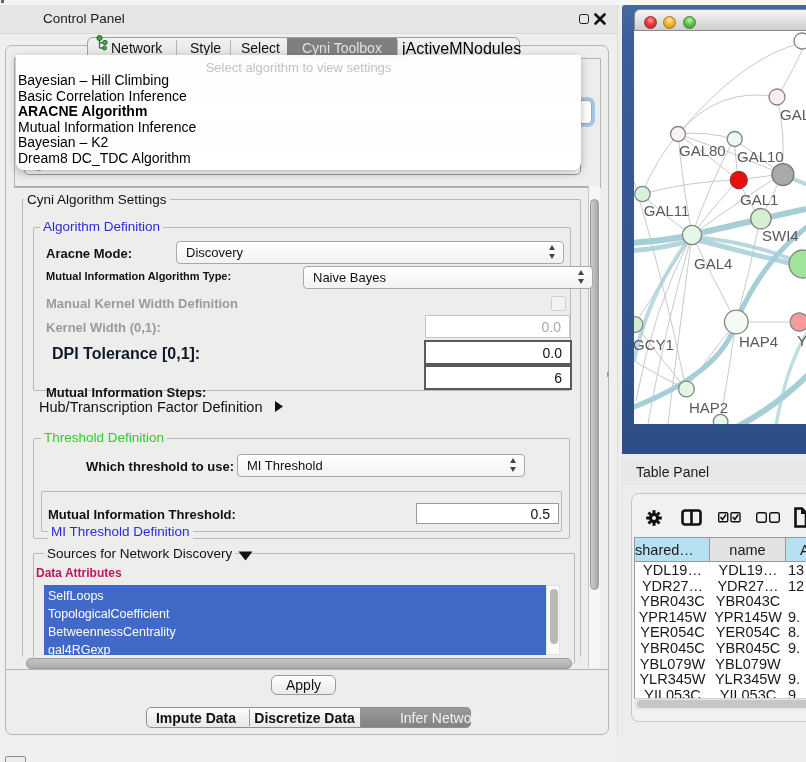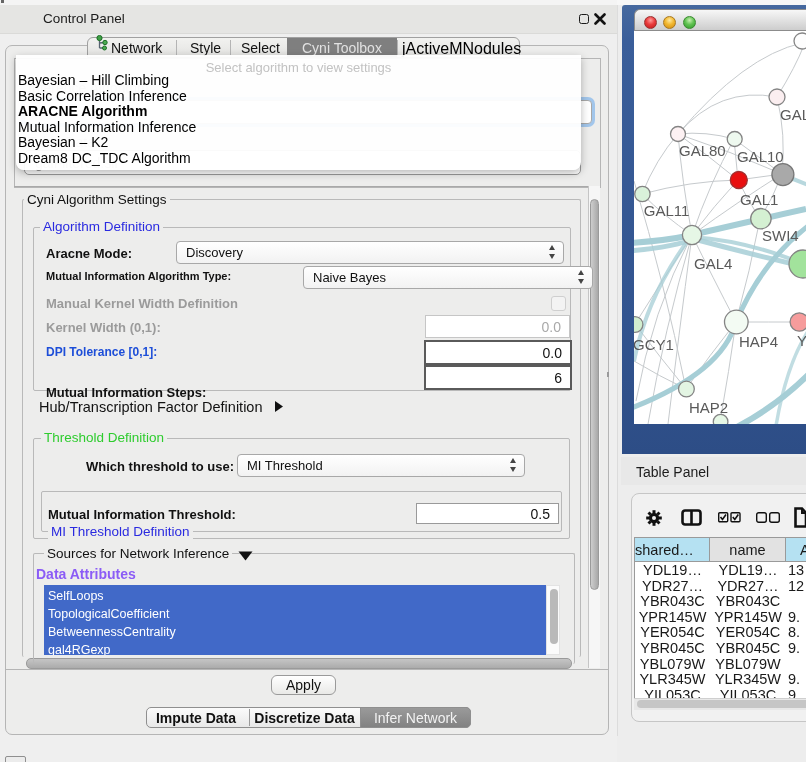--- a/index.html
+++ b/index.html
@@ -103,21 +103,21 @@
 </div>
 
 <div class="abs b" style="left:46px;top:296px;font-size:13px;color:#9b9b9b;">Manual Kernel Width Definition</div>
 <div class="abs" style="left:551px;top:296px;width:13px;height:13px;background:#f3f3f3;border:1px solid #cfcfcf;border-radius:3px;"></div>
 
 <div class="abs b" style="left:46px;top:320px;font-size:13px;color:#9b9b9b;">Kernel Width (0,1):</div>
 <div class="inp" style="left:425px;top:315px;width:143px;height:21px;border:1px solid #c6c6c6;">
     <span style="color:#a9a9a9;">0.0</span>
   </div>
 
-<div class="abs b" style="left:46px;top:345px;font-size:12px;color:#1d4ed8;">DPI Tolerance [0,1]:</div>
+<div class="abs b" style="left:52px;top:345px;font-size:16px;color:#0f172a;">DPI Tolerance [0,1]:</div>
 <div class="inp" style="left:424px;top:340px;width:144px;height:21px;border:2px solid #5a5a5a;">
     <span>0.0</span>
   </div>
 
 <div class="abs b" style="left:46px;top:369px;font-size:13px;color:#111;margin-top:16px;">Mutual Information Steps:</div>
 <div class="inp" style="left:424px;top:365px;width:144px;height:21px;border:2px solid #5a5a5a;">
     <span>6</span>
   </div>
 
 <div class="abs" style="left:39px;top:399px;font-size:14.5px;color:#111;">Hub/Transcription Factor Definition</div>
@@ -139,39 +139,39 @@
 
 <div class="fs" style="left:41px;top:491px;width:519px;height:39px;"></div>
 <div class="fslabel" style="left:48px;top:485px;color:#2a2ae0;margin-top:40px;">MI Threshold Definition</div>
 
 <div class="abs b" style="left:48px;top:507px;font-size:13px;color:#111;">Mutual Information Threshold:</div>
 <div class="inp" style="left:416px;top:503px;width:141px;height:19px;border:1px solid #9a9a9a;">
     <span style="top:2px;">0.5</span>
   </div>
 
 <div class="fs" style="left:33px;top:553px;width:540px;height:110px;border-bottom:none;"></div>
-<div class="fslabel" style="left:44px;top:547px;color:#111;">Sources for Network Inference</div>
+<div class="fslabel" style="left:44px;top:547px;color:#111;">Sources for Network Discovery</div>
 <svg class="abs" style="left:238px;top:551px;" width="15" height="10" viewBox="0 0 15 10">
     <path d="M0.5 0.5 L14.5 0.5 L7.5 9.5 Z" fill="#111"></path>
   </svg>
 
-<div class="abs b" style="left:36px;top:566px;font-size:14px;color:#8b5cf6;">Data Attributes</div>
+<div class="abs b" style="left:36px;top:566px;font-size:12px;color:#be185d;">Data Attributes</div>
 
 <div class="abs" style="left:44px;top:585px;width:502px;height:70px;background:#4169c8;color:#fff;font-size:12.5px;line-height:18px;padding:2px 0 0 4px;box-sizing:border-box;overflow:hidden;">SelfLoops<br>TopologicalCoefficient<br>BetweennessCentrality<br>gal4RGexp</div>
 <div class="abs" style="left:546px;top:585px;width:14px;height:70px;background:#fbfbfb;border:1px solid #e3e3e3;box-sizing:border-box;"></div>
 <div class="abs" style="left:549.5px;top:589px;width:8.5px;height:55px;background:#b9b9b9;border-radius:4.5px;"></div>
 
 <div class="abs" style="left:271px;top:675px;width:65px;height:20px;background:linear-gradient(#ffffff,#e9e9e7);border:1px solid #9a9a9a;border-radius:6px;box-sizing:border-box;text-align:center;font-size:14px;color:#111;line-height:18px;">Apply</div>
 
 <div class="abs" style="left:146px;top:707px;width:325px;height:21px;background:linear-gradient(#fbfbfb,#e8e8e8);border:1px solid #8f8f8f;border-radius:5px;box-sizing:border-box;"></div>
 <div class="abs" style="left:249px;top:709px;width:1px;height:17px;background:#9a9a9a;"></div>
 <div class="abs" style="left:360px;top:707px;width:111px;height:21px;background:linear-gradient(#9a9a9a,#828282);border:1px solid #8f8f8f;border-radius:0 5px 5px 0;box-sizing:border-box;"></div>
 <div class="abs b" style="left:146px;top:710px;width:100px;text-align:center;font-size:14px;color:#111;">Impute Data</div>
 <div class="abs b" style="left:249px;top:710px;width:111px;text-align:center;font-size:14px;color:#111;">Discretize Data</div>
-<div class="abs" style="left:360px;top:710px;width:111px;text-align:center;font-size:14px;color:#f2f2f2;">Infer Network</div>
+<div class="abs" style="left:360px;top:710px;width:111px;text-align:center;font-size:14px;color:#f2f2f2;padding-left:26px;">Infer Network</div>
 
 <div class="abs" style="left:607px;top:372px;width:2px;height:5px;background:#9a9a9a;"></div>
 
 <div class="abs" style="left:5px;top:756px;width:19px;height:10px;border:1.5px solid #8f8f8f;border-radius:2px;background:#ececec;"></div>
 
 <div class="abs" style="left:622px;top:5px;width:184px;height:449px;background:linear-gradient(180deg,#46699f 0%,#3a5e9a 8%,#32548f 70%,#2d4d86 100%);border-radius:3px 0 0 0;"></div>
 
 <div class="abs" style="left:634px;top:9px;width:172px;height:22px;background:linear-gradient(#f7f7f7,#cdcdcd);border:1px solid #8c8c8c;border-right:none;border-radius:6px 0 0 0;box-sizing:border-box;"></div>
 <div class="abs" style="left:644px;top:16px;width:11px;height:11px;border-radius:50%;background:radial-gradient(circle at 50% 30%,#ff9a9a 0%,#e93c3c 45%,#c01818 100%);border:0.5px solid #9a3030;"></div>
 <div class="abs" style="left:663px;top:16px;width:11px;height:11px;border-radius:50%;background:radial-gradient(circle at 50% 30%,#ffe9a0 0%,#f2b830 45%,#d08a10 100%);border:0.5px solid #a87820;"></div>

